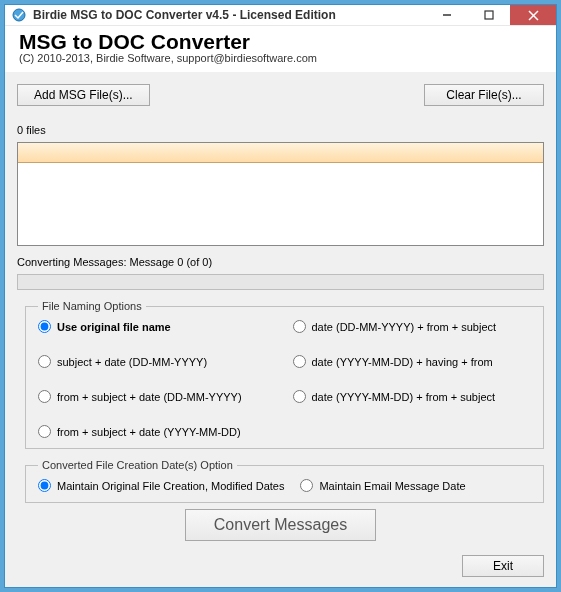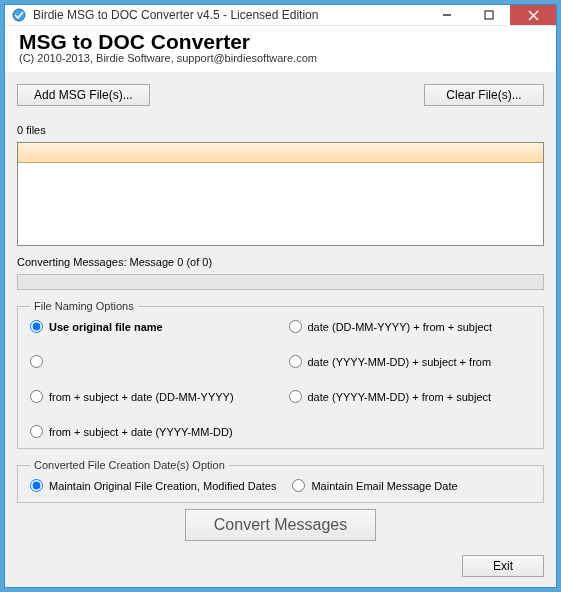--- a/index.html
+++ b/index.html
@@ -20,20 +20,21 @@
     display: flex;
     flex-direction: column;
   }
   .titlebar {
     height: 40px;
     background: #fff;
     display: flex;
     align-items: center;
     padding-left: 6px;
     border-bottom: 1px solid #e8e8e8;
+    font-weight: bold;
   }
   .titlebar .app-icon {
     width: 16px; height: 16px;
     margin-right: 6px;
     display: flex; align-items: center; justify-content: center;
   }
   .titlebar .title-text {
     color: #333;
     font-size: 12px;
     flex: 1;
@@ -101,21 +102,21 @@
     border-bottom: 1px solid #c9a267;
   }
   .convert-label { font-size: 11px; color: #000; margin-top: 4px; }
   .progress {
     height: 16px;
     background: #e6e6e6;
     border: 1px solid #bdbdbd;
   }
   fieldset {
     border: 1px solid #c0c0c0;
-    margin: 4px 0 0 0;
+    margin: 4px 0 0 8px;
     padding: 8px 12px 10px 12px;
   }
   legend { font-size: 11px; color: #333; padding: 0 4px; }
   .radio-grid {
     display: grid;
     grid-template-columns: 1fr 1fr;
     gap: 22px 16px;
   }
   .radio-row { display: flex; align-items: center; gap: 6px; font-size: 11px; }
   .radio-row label { cursor: pointer; }
@@ -206,24 +207,25 @@
         <div class="radio-row selected">
           <input type="radio" name="naming" checked="" style="">
           <label>Use original file name</label>
         </div>
         <div class="radio-row">
           <input type="radio" name="naming" style="">
           <label>date (DD-MM-YYYY) + from + subject</label>
         </div>
         <div class="radio-row blue">
           <input type="radio" name="naming" style="">
-        </div>
-        <div class="radio-row">
-          <input type="radio" name="naming" style="">
-          <label>date (YYYY-MM-DD) + subject + from</label>
+          <label>subject + date (DD-MM-YYYY)</label>
+        </div>
+        <div class="radio-row">
+          <input type="radio" name="naming" style="">
+          <label>date (YYYY-MM-DD) + having + from</label>
         </div>
         <div class="radio-row">
           <input type="radio" name="naming" style="">
           <label>from + subject + date (DD-MM-YYYY)</label>
         </div>
         <div class="radio-row">
           <input type="radio" name="naming" style="">
           <label>date (YYYY-MM-DD) + from + subject</label>
         </div>
         <div class="radio-row">

